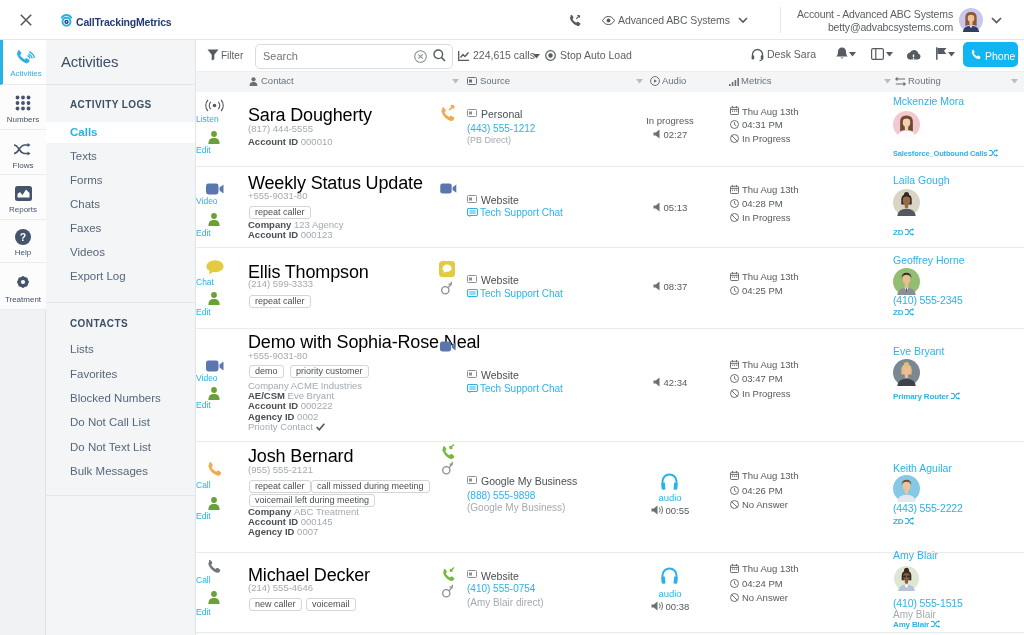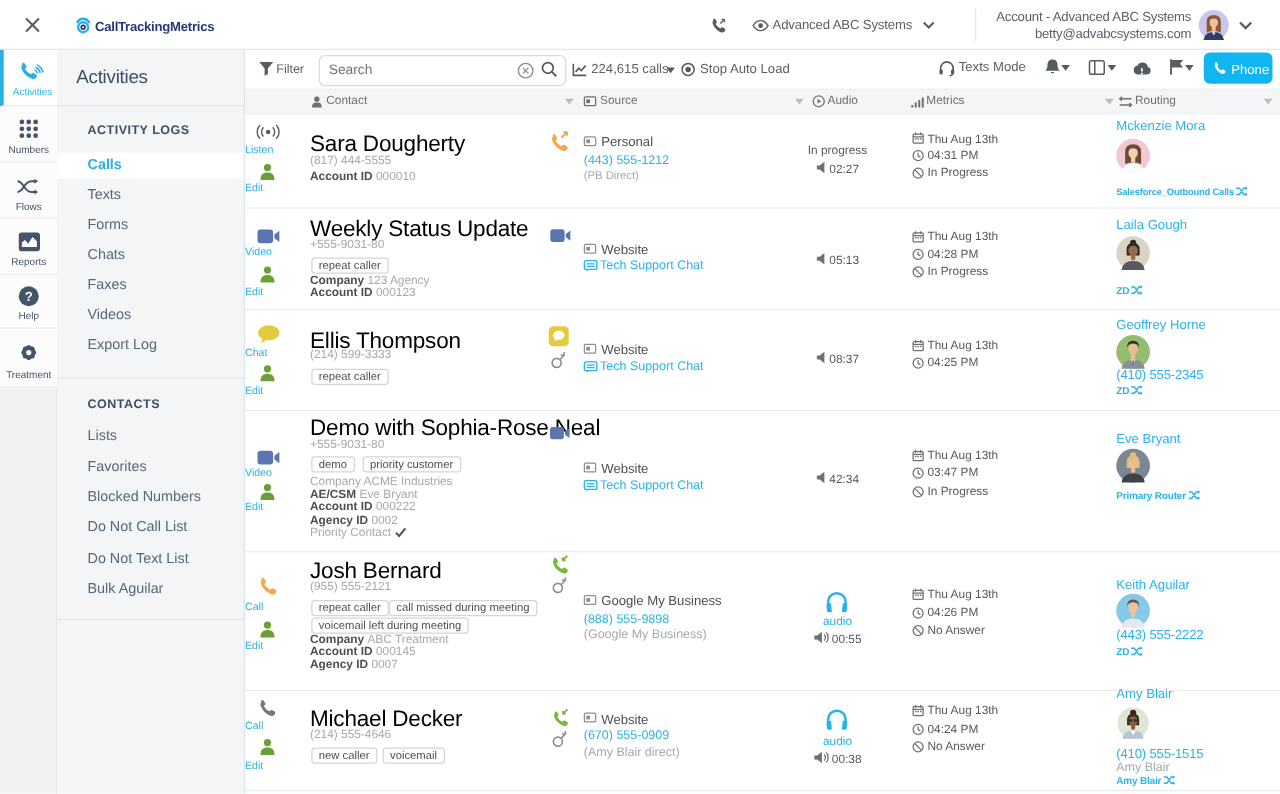--- a/index.html
+++ b/index.html
@@ -153,21 +153,21 @@
 <div class="a pitem" style="left:70px;top:222px">Faxes</div>
 <div class="a pitem" style="left:70px;top:246px">Videos</div>
 <div class="a pitem" style="left:70px;top:270px">Export Log</div>
 <div class="a pdiv" style="left:46px;top:302px"></div>
 <div class="a phead" style="left:70px;top:318px">CONTACTS</div>
 <div class="a pitem" style="left:70px;top:343px">Lists</div>
 <div class="a pitem" style="left:70px;top:368px">Favorites</div>
 <div class="a pitem" style="left:70px;top:392px">Blocked Numbers</div>
 <div class="a pitem" style="left:70px;top:416px">Do Not Call List</div>
 <div class="a pitem" style="left:70px;top:441px">Do Not Text List</div>
-<div class="a pitem" style="left:70px;top:465px">Bulk Aguilar</div>
+<div class="a pitem" style="left:70px;top:465px">Bulk Messages</div>
 <div class="a pdiv" style="left:46px;top:495px"></div>
 
 <div class="a" id="toolbar"></div>
 <svg class="a" style="left:207px;top:49px" width="12" height="12" viewBox="0 0 12 12">
     <path d="M0.5 0.5 H11.5 L7.3 5.8 V10.2 L4.7 11.5 V5.8 Z" fill="#565b61"></path>
   </svg>
 <div class="a tb" style="left:221px;top:50px;font-size:10px">Filter</div>
 <div class="a" style="left:255px;top:44px;width:198px;height:25px;border:1px solid #d9dcdf;border-radius:5px;background:#fff"></div>
 <div class="a" style="left:263px;top:50px;font-size:11px;color:#70757a">Search</div>
 <svg class="a" style="left:414px;top:50px" width="13" height="13" viewBox="0 0 13 13">
@@ -190,21 +190,21 @@
     <circle cx="5.5" cy="5.5" r="4.8" fill="none" stroke="#565b61" stroke-width="1.2"></circle>
     <circle cx="5.5" cy="5.5" r="2.2" fill="#565b61"></circle>
   </svg>
 <div class="a tb" style="left:560px;top:49px">Stop Auto Load</div>
 <svg class="a" style="left:751px;top:48px" width="13" height="13" viewBox="0 0 13 13">
     <path d="M1.5 8 V6.5 A5 5 0 0 1 11.5 6.5 V8" stroke="#565b61" stroke-width="1.3" fill="none"></path>
     <rect x="0.6" y="7.3" width="2.6" height="4.2" rx="1.2" fill="#565b61"></rect>
     <rect x="9.8" y="7.3" width="2.6" height="4.2" rx="1.2" fill="#565b61"></rect>
     <path d="M11 11 Q11 12.5 8.5 12.7" stroke="#565b61" stroke-width="1.1" fill="none"></path>
   </svg>
-<div class="a tb" style="left:767px;top:48px">Texts Mode</div>
+<div class="a tb" style="left:767px;top:48px">Desk Sara</div>
 <svg class="a" style="left:836px;top:47px" width="12" height="13" viewBox="0 0 12 13">
     <path d="M6 0.5 C8.6 0.5 10 2.3 10 4.7 C10 8 11.3 9 11.7 9.6 H0.3 C0.7 9 2 8 2 4.7 C2 2.3 3.4 0.5 6 0.5Z" fill="#565b61"></path>
     <path d="M4.5 10.5 A1.6 1.6 0 0 0 7.5 10.5Z" fill="#565b61"></path>
   </svg>
 <svg class="a" style="left:849px;top:52px" width="7" height="5">
     <path d="M0 0 L3.5 4.5 L7 0Z" fill="#565b61"></path>
   </svg>
 <svg class="a" style="left:871px;top:48px" width="13" height="12" viewBox="0 0 13 12">
     <rect x="0.6" y="0.6" width="11.8" height="10.8" rx="1.5" fill="none" stroke="#565b61" stroke-width="1.2"></rect>
     <path d="M4.8 0.6 V11.4" stroke="#565b61" stroke-width="1.2"></path>
@@ -643,21 +643,21 @@
   </svg>
 <svg class="a" style="left:442px;top:584px" width="11" height="14" viewBox="0 0 11 14">
     <circle cx="4.3" cy="9.3" r="3.6" fill="none" stroke="#8a8f94" stroke-width="1.3"></circle>
     <path d="M7 6.6 L10.3 3.2 M10.3 0.8 V3.6 M10.3 3.2 H7.5" stroke="#8a8f94" stroke-width="1.3" fill="none" transform="translate(0,-2.2) scale(1) translate(0,2.2)"></path>
   </svg>
 <svg class="a" style="left:467px;top:570px" width="10" height="8" viewBox="0 0 10 8">
     <rect x="0.5" y="0.5" width="9" height="7" rx="1" fill="none" stroke="#8a8f94" stroke-width="1"></rect>
     <rect x="2" y="2.5" width="3" height="3" fill="#8a8f94"></rect>
   </svg>
 <div class="a src" style="left:481px;top:570px">Website</div>
-<div class="a cy" style="left:467px;top:583px">(670) 555-0909</div>
+<div class="a cy" style="left:467px;top:583px">(410) 555-0754</div>
 <div class="a gsm" style="left:467px;top:597px;font-size:10px">(Amy Blair direct)</div>
 <svg class="a" style="left:660px;top:566px" width="19" height="19" viewBox="0 0 19 19">
     <path d="M2.5 12 V9.5 A7 7 0 0 1 16.5 9.5 V12" stroke="#29b2ea" stroke-width="2" fill="none"></path>
     <path d="M2.7 10.8 L4.8 10.5 L5.5 17.5 L3.4 17.8 A1.6 1.6 0 0 1 1.6 16.3 L1.2 12.6 A1.6 1.6 0 0 1 2.7 10.8Z" fill="#29b2ea"></path>
     <path d="M16.3 10.8 L14.2 10.5 L13.5 17.5 L15.6 17.8 A1.6 1.6 0 0 0 17.4 16.3 L17.8 12.6 A1.6 1.6 0 0 0 16.3 10.8Z" fill="#29b2ea"></path>
   </svg>
 <div class="a" style="left:630px;top:588px;width:80px;text-align:center;font-size:9.5px;color:#29b2ea">audio</div>
 <div class="a aud" style="top:601px"><svg style="display:inline-block;vertical-align:-1px" width="12" height="10" viewBox="0 0 12 10">
       <path d="M0.5 3.4 H2.8 L6.5 0.4 V9.6 L2.8 6.6 H0.5Z" fill="#6b7075"></path>
       <path d="M8.3 2.6 A3.6 3.6 0 0 1 8.3 7.4 M10 1 A6 6 0 0 1 10 9" stroke="#6b7075" stroke-width="1" fill="none"></path>

